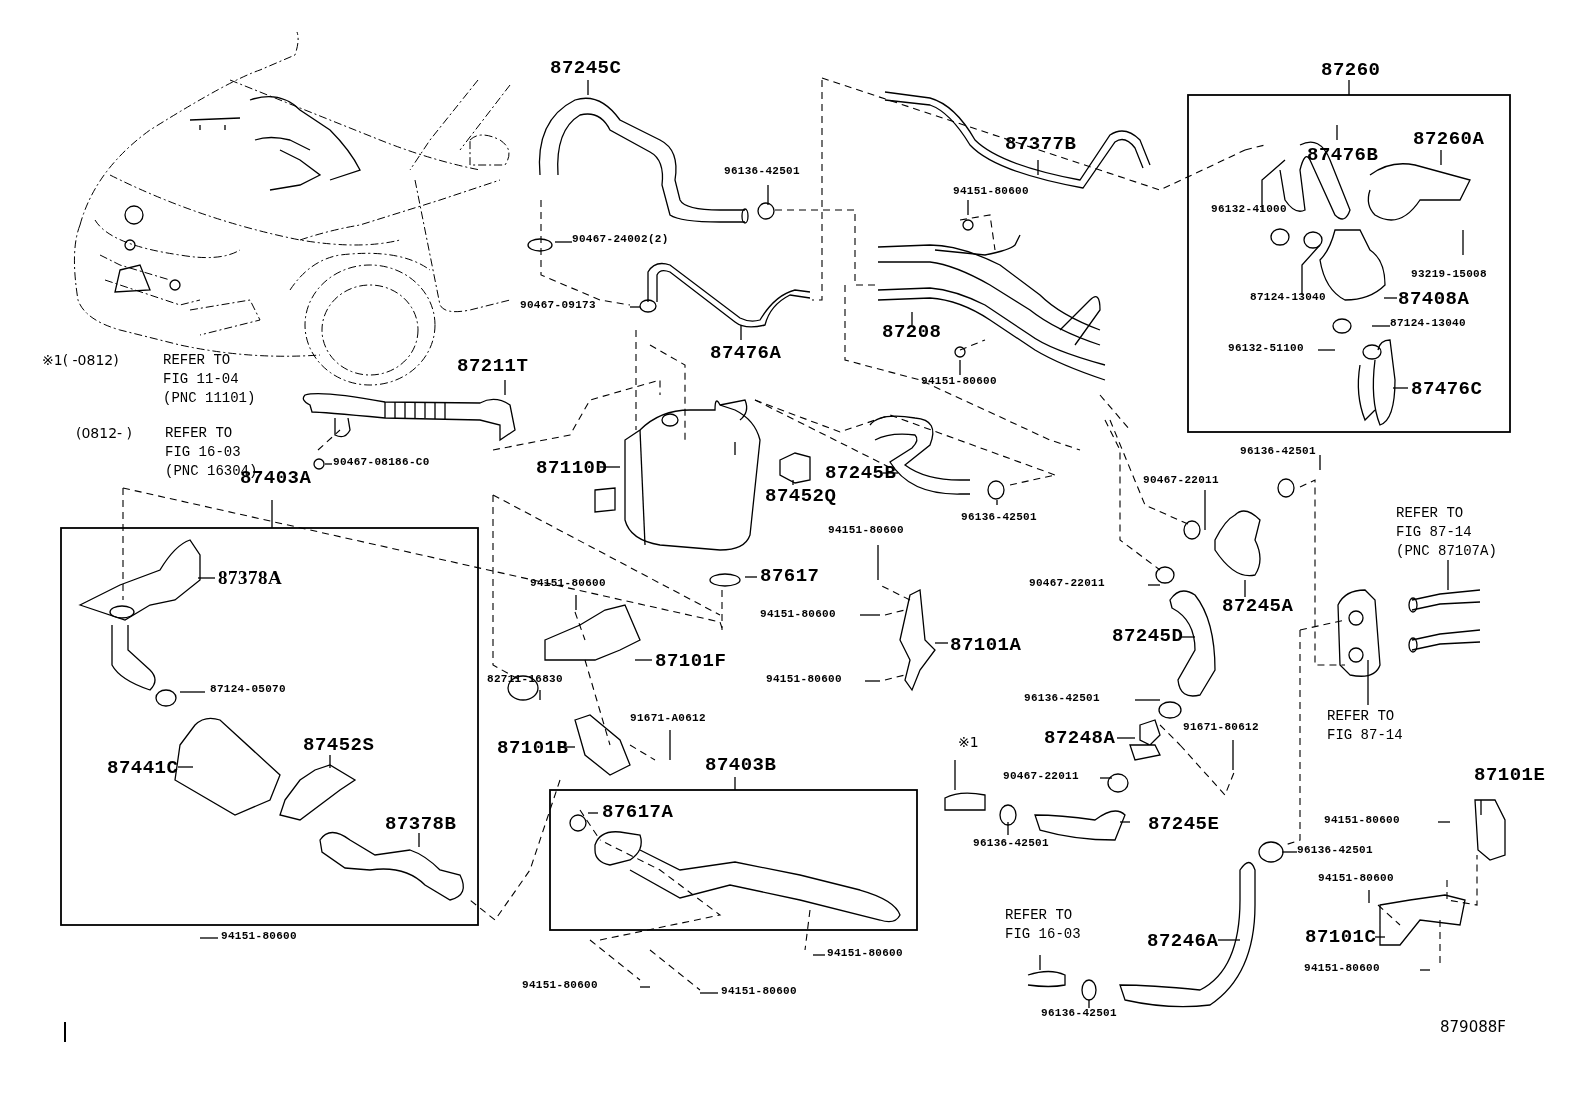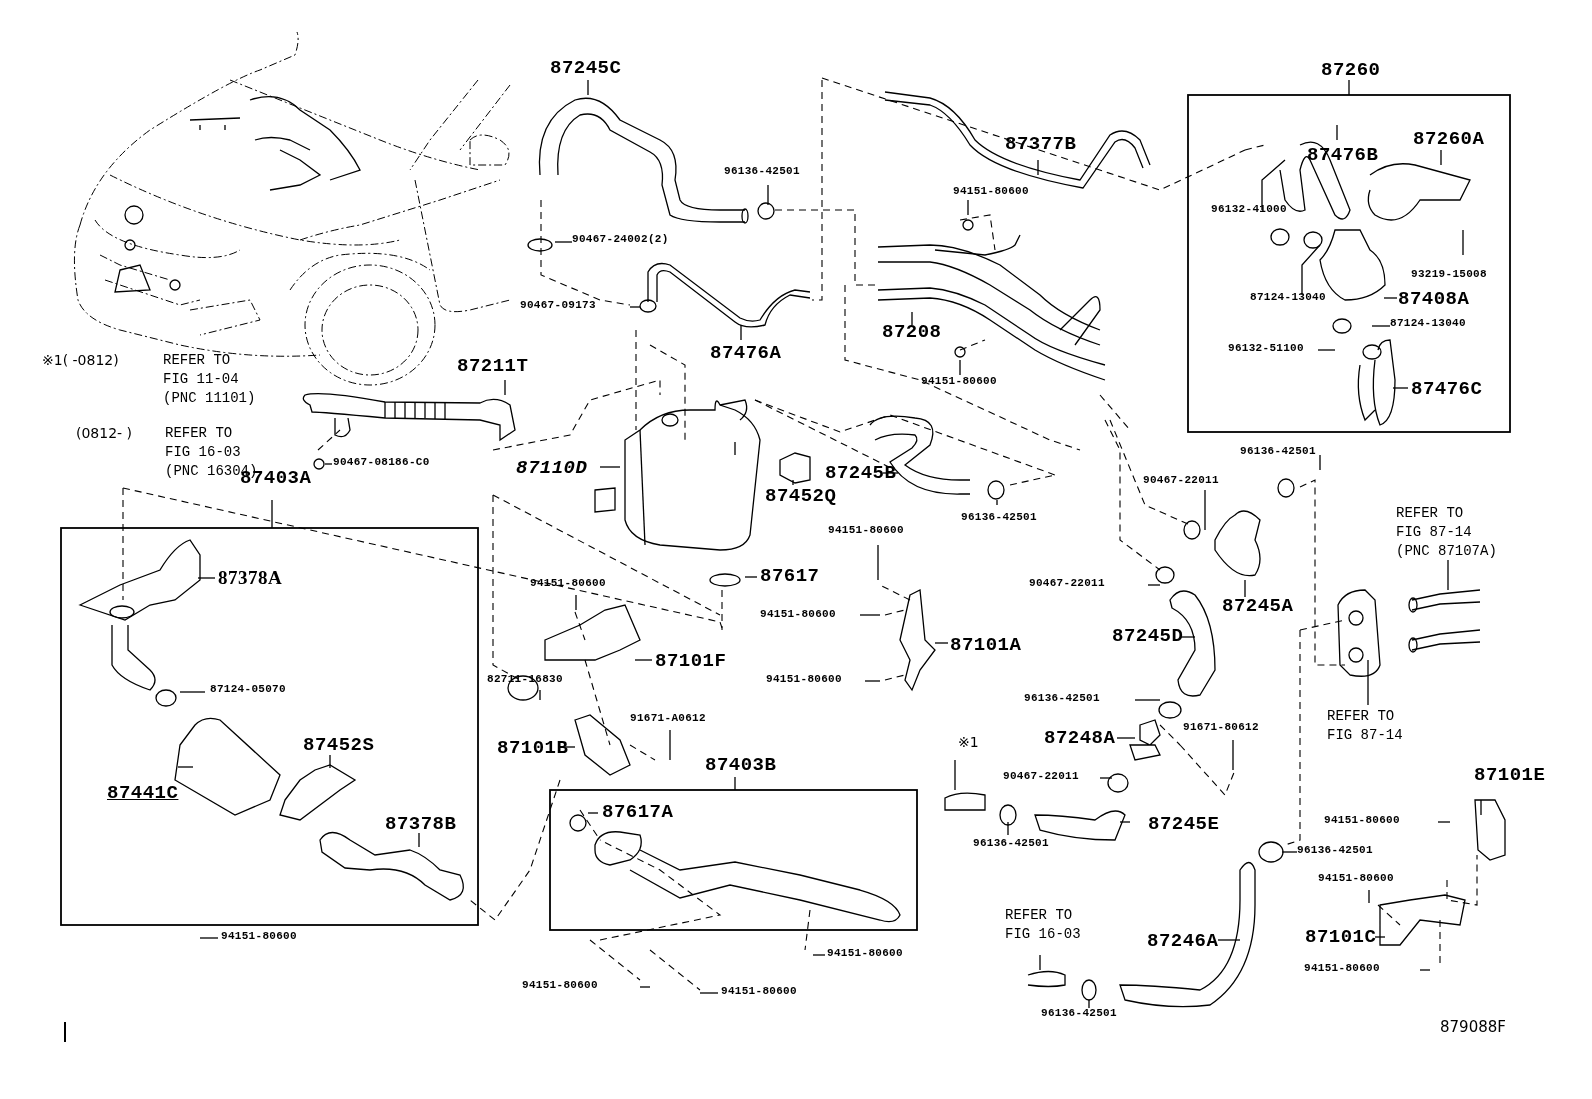--- a/index.html
+++ b/index.html
@@ -307,21 +307,21 @@
 <div class="lbl pnc" style="left:1307px;top:109px;margin-top:37px;">87476B</div>
 <div class="lbl pnc" style="left:1413px;top:130px;">87260A</div>
 <div class="lbl pn" style="left:1211px;top:204px;">96132-41000</div>
 <div class="lbl pn" style="left:1411px;top:269px;">93219-15008</div>
 <div class="lbl pn" style="left:1250px;top:292px;">87124-13040</div>
 <div class="lbl pnc" style="left:1398px;top:290px;">87408A</div>
 <div class="lbl pn" style="left:1390px;top:318px;">87124-13040</div>
 <div class="lbl pn" style="left:1228px;top:343px;">96132-51100</div>
 <div class="lbl pnc" style="left:1411px;top:380px;">87476C</div>
 
-<div class="lbl pnc" style="left:516px;top:459px;font-style:italic;">87110D</div>
+<div class="lbl pnc" style="left:536px;top:459px;">87110D</div>
 <div class="lbl pnc" style="left:765px;top:487px;">87452Q</div>
 <div class="lbl pnc" style="left:825px;top:464px;">87245B</div>
 <div class="lbl pn" style="left:961px;top:512px;">96136-42501</div>
 <div class="lbl pnc" style="left:760px;top:567px;">87617</div>
 <div class="lbl pn" style="left:828px;top:525px;">94151-80600</div>
 <div class="lbl pn" style="left:760px;top:609px;">94151-80600</div>
 <div class="lbl pnc" style="left:950px;top:636px;">87101A</div>
 <div class="lbl pn" style="left:766px;top:674px;">94151-80600</div>
 
 <div class="lbl pn" style="left:530px;top:578px;">94151-80600</div>
@@ -332,21 +332,21 @@
 
 <div class="lbl pnc" style="left:705px;top:756px;">87403B</div>
 <div class="lbl pnc" style="left:602px;top:803px;">87617A</div>
 <div class="lbl pn" style="left:827px;top:948px;">94151-80600</div>
 <div class="lbl pn" style="left:522px;top:980px;">94151-80600</div>
 <div class="lbl pn" style="left:721px;top:986px;">94151-80600</div>
 
 <div class="lbl pnc" style="left:240px;top:469px;font-family:Liberation Mono, monospace;">87403A</div>
 <div class="lbl pnc" style="left:218px;top:568px;font-family:Liberation Serif, serif;">87378A</div>
 <div class="lbl pn" style="left:210px;top:684px;">87124-05070</div>
-<div class="lbl pnc" style="left:107px;top:784px;text-decoration:underline;">87441C</div>
+<div class="lbl pnc" style="left:107px;top:759px;">87441C</div>
 <div class="lbl pnc" style="left:303px;top:736px;">87452S</div>
 <div class="lbl pnc" style="left:385px;top:815px;">87378B</div>
 <div class="lbl pn" style="left:221px;top:931px;">94151-80600</div>
 
 <div class="lbl pn" style="left:1240px;top:446px;">96136-42501</div>
 <div class="lbl pn" style="left:1143px;top:475px;">90467-22011</div>
 <div class="lbl pnc" style="left:1222px;top:597px;">87245A</div>
 <div class="lbl pn" style="left:1029px;top:578px;">90467-22011</div>
 <div class="lbl pnc" style="left:1112px;top:627px;">87245D</div>
 <div class="lbl pn" style="left:1024px;top:693px;">96136-42501</div>

